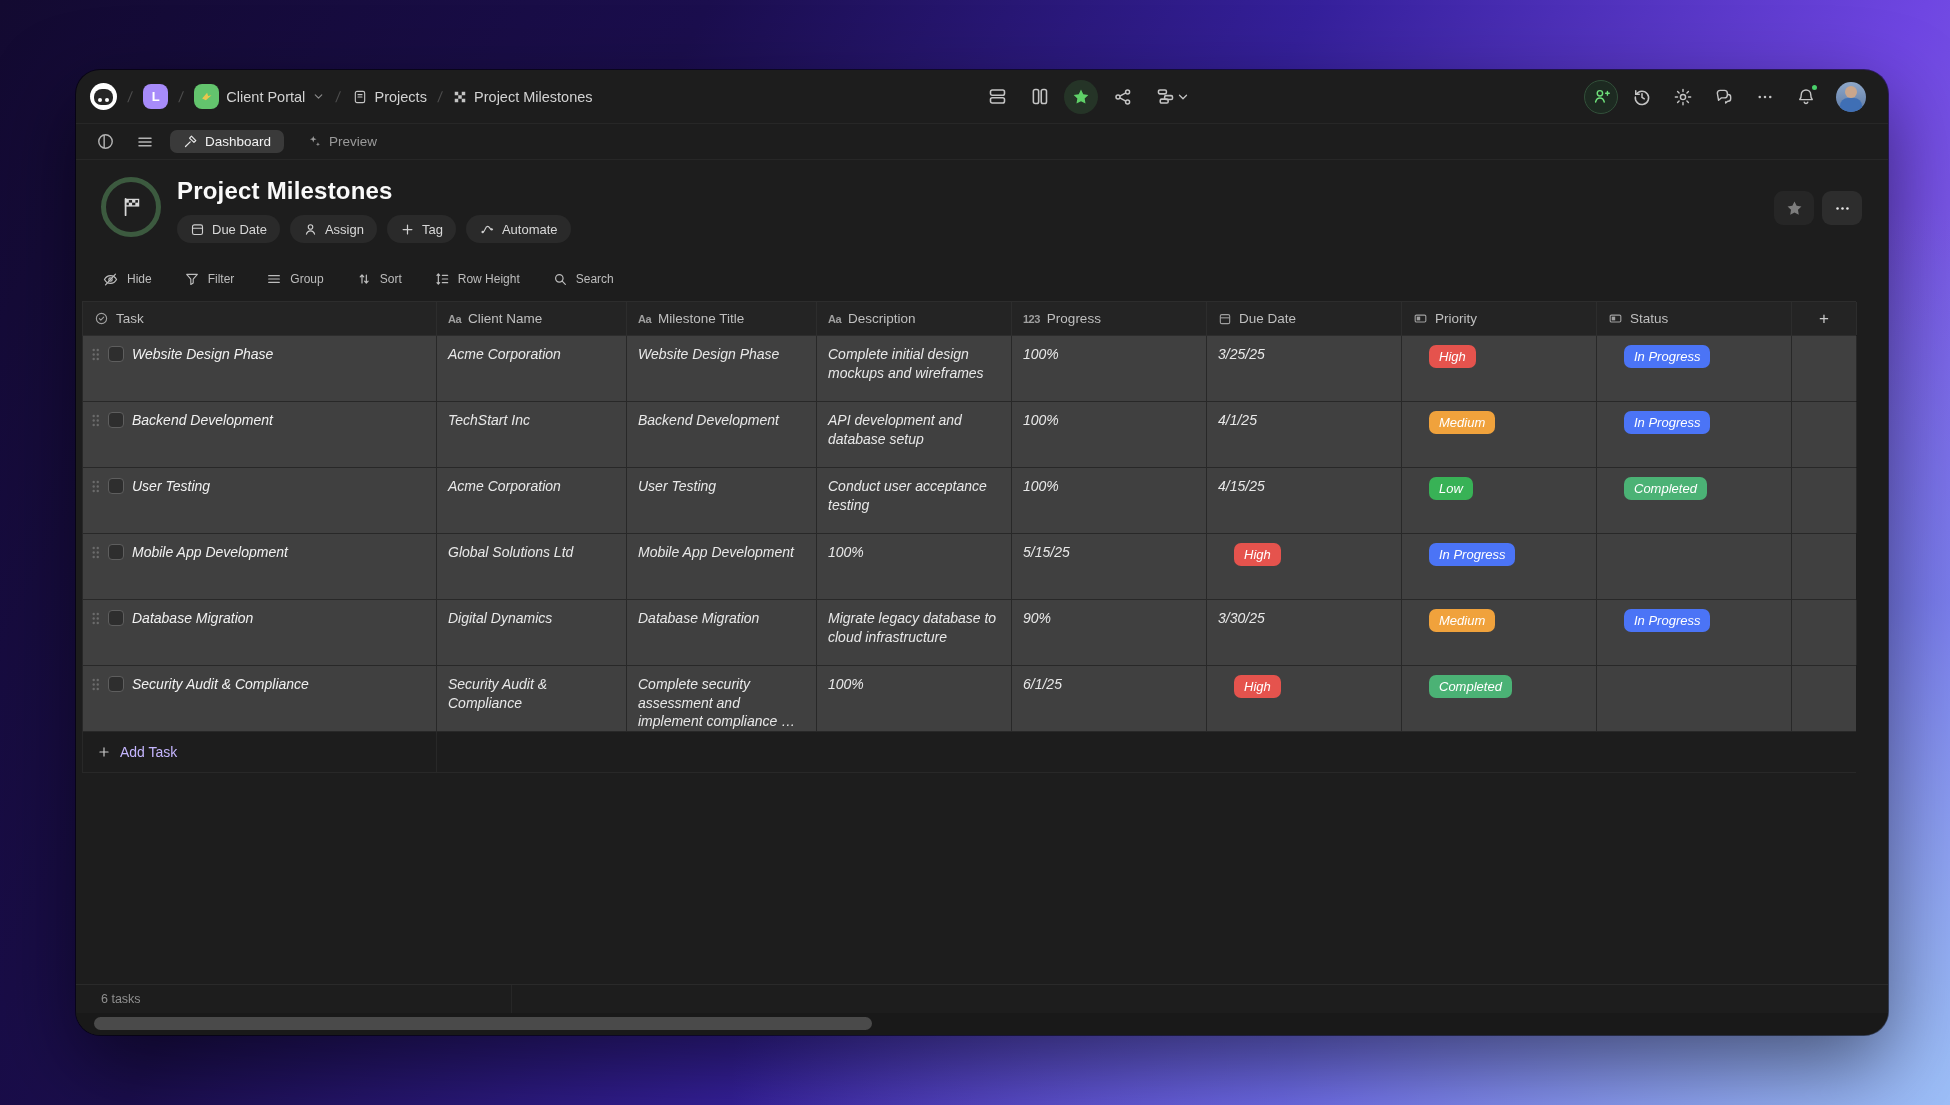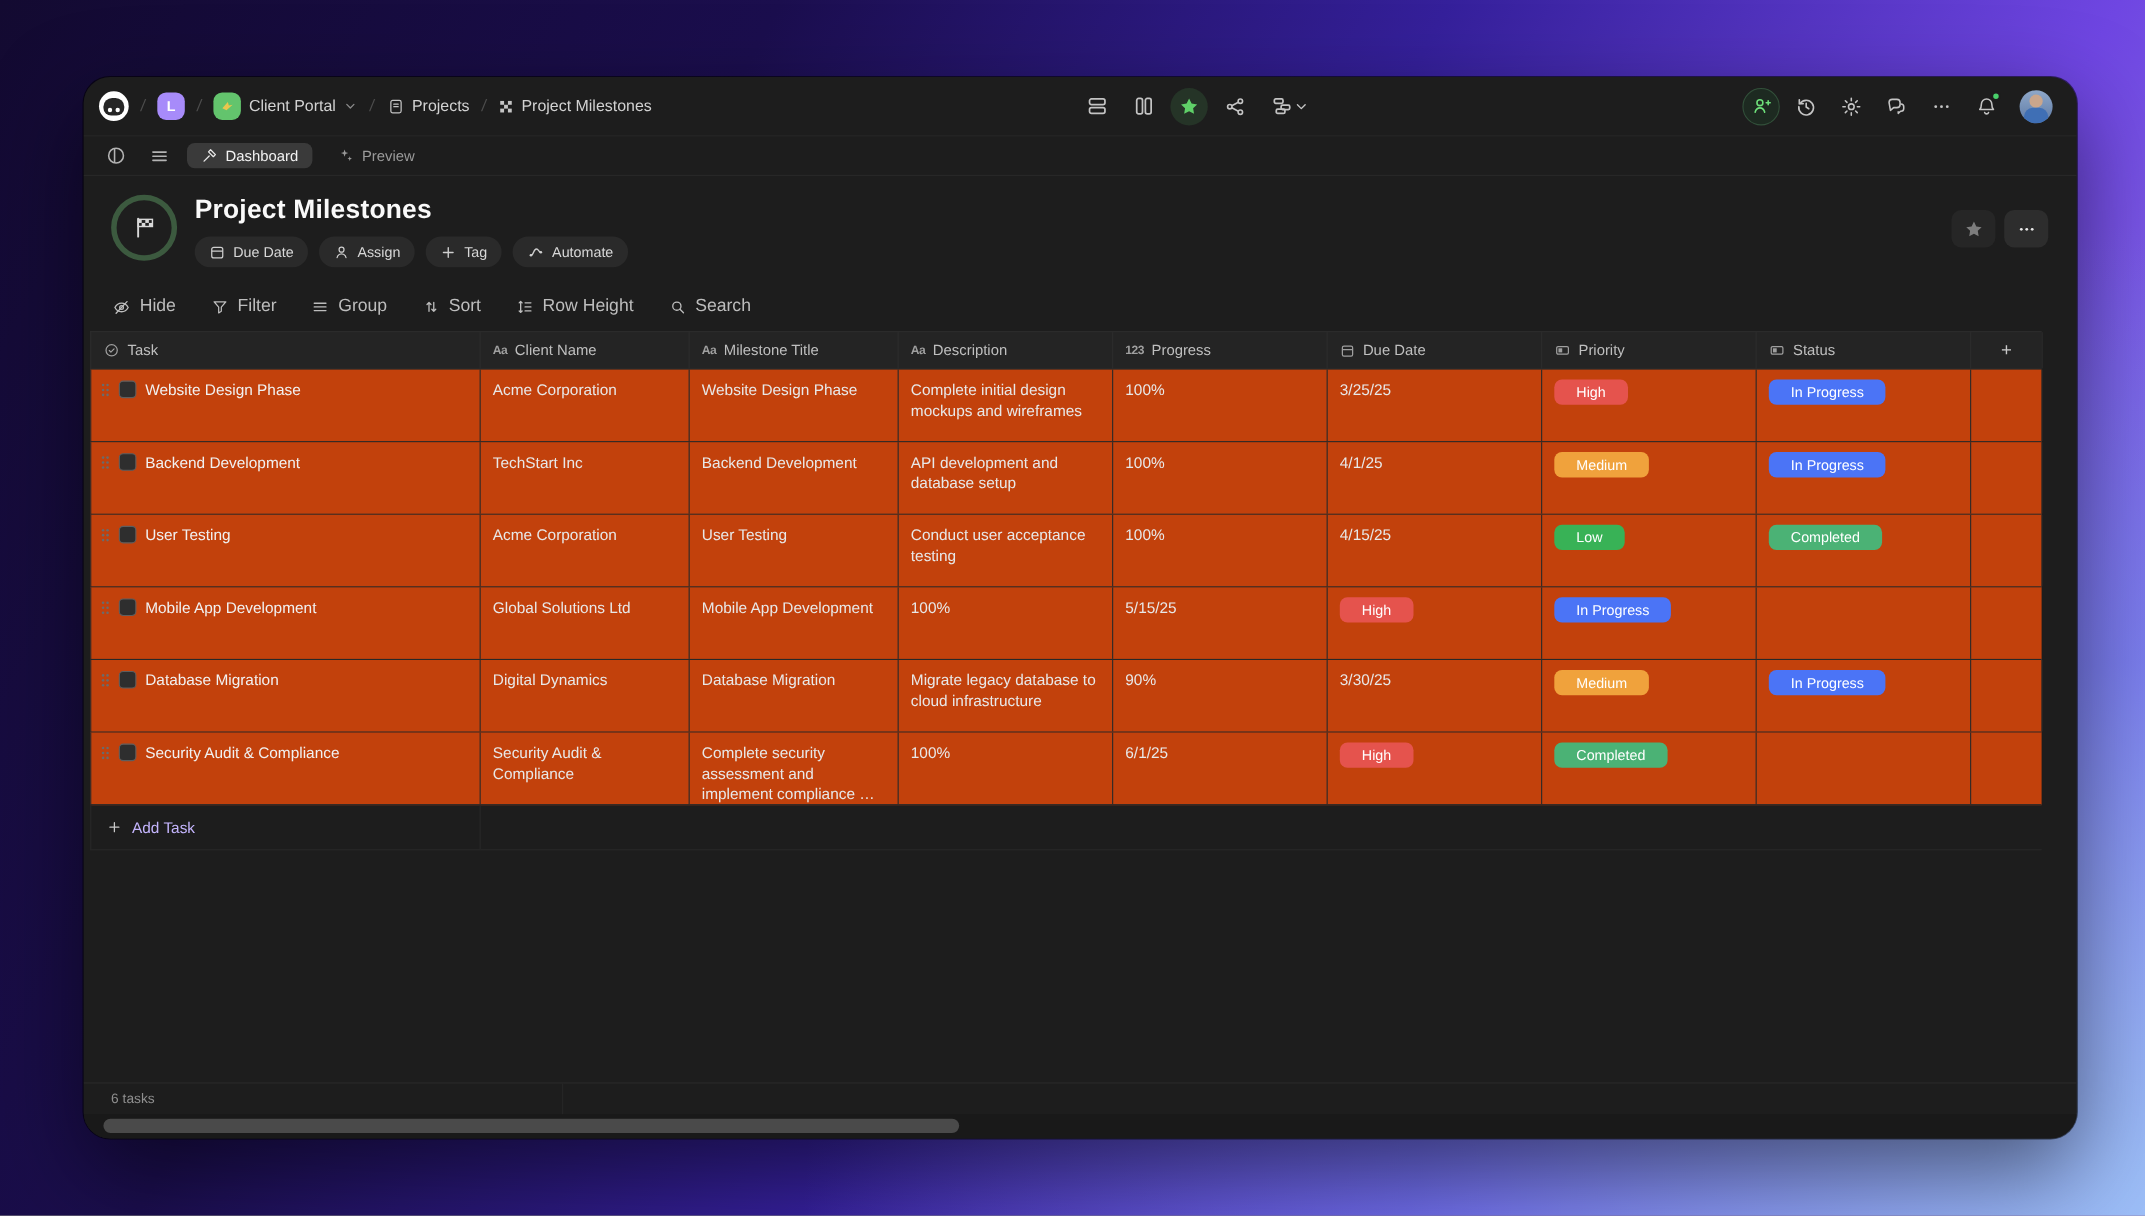--- a/index.html
+++ b/index.html
@@ -51,37 +51,37 @@
   .title-col { display:flex; flex-direction:column; gap:10px; }
   .page-title { font-size:24px; font-weight:700; color:#fafafa; letter-spacing:.2px; }
   .pill-row { display:flex; gap:10px; }
   .pill { display:flex; align-items:center; gap:7px; height:28px; padding:0 13px; background:#2a2a2a; border-radius:15px; font-size:13px; color:#d8d8d8; cursor:pointer; }
   .title-right { margin-left:auto; display:flex; gap:8px; margin-top:14px; }
   .sq-btn { width:40px; height:34px; border-radius:9px; background:#262626; display:flex; align-items:center; justify-content:center; cursor:pointer; }
   .sq-btn.lighter { background:#2d2d2d; color:#fff; font-size:15px; letter-spacing:1px; }
 
   
   .viewbar { height:44px; flex:0 0 auto; display:flex; align-items:center; gap:32px; padding:0 26px; }
-  .vb-item { display:flex; align-items:center; gap:8px; font-size:16px; color:#bdbdbd; cursor:pointer; }
+  .vb-item { display:flex; align-items:center; gap:8px; font-size:12px; color:#bdbdbd; cursor:pointer; }
 
   
   .tablewrap { flex:1 1 auto; display:flex; flex-direction:column; margin-left:6px; min-height:0; }
   .grid { display:grid; grid-template-columns:354px 190px 190px 195px 195px 195px 195px 195px 65px; width:1774px; }
   .thead { height:35px; background:#242424; border-top:1px solid #2d2d2d; border-bottom:1px solid #2d2d2d; border-left:1px solid #2d2d2d; }
   .th { display:flex; align-items:center; gap:7px; padding:0 11px; font-size:13.5px; color:#bfbfbf; border-right:1px solid #2d2d2d; cursor:pointer; overflow:hidden; white-space:nowrap; }
   .th .glyph { font-size:11px; color:#9f9f9f; font-weight:bold; letter-spacing:-.5px; }
   .th.plus { justify-content:center; font-size:17px; color:#c9c9c9; }
-  .trow { height:66px; border-bottom:1px solid #282828; border-left:1px solid #282828; background:#c2410c; }
+  .trow { height:66px; border-bottom:1px solid #282828; border-left:1px solid #282828; background:#404040;font-style:italic; }
   .cell { padding:9px 11px; font-size:14px; color:#e8e8e8; border-right:1px solid #282828; overflow:hidden; line-height:18.5px; cursor:default; }
   .cell.c0 { display:flex; align-items:flex-start; gap:8px; padding-left:8px; }
   .cell.c-last { border-right:1px solid #282828; }
   .drag { margin-top:2px; cursor:grab; }
   .cb { width:16px; height:16px; flex:0 0 auto; margin-top:1px; border-radius:4px; border:1.5px solid #5e5e5e; background:#2e2e2e; cursor:pointer; }
   .tname { color:#f1f1f1; }
-  .badge { display:inline-block; padding:3px 20px; border-radius:7px; font-size:13px; color:#fff; line-height:17px; }
+  .badge { display:inline-block; padding:3px 10px; border-radius:7px; font-size:13px; color:#fff; line-height:17px;margin-left:16px; }
   .addrow { display:grid; grid-template-columns:354px 1fr; width:1774px; height:41px; border-bottom:1px solid #282828; border-left:1px solid #282828; }
   .addrow .left { display:flex; align-items:center; gap:9px; padding:0 14px; font-size:14px; color:#c4b5fd; border-right:1px solid #282828; cursor:pointer; }
   .spacer { flex:1 1 auto; }
 
   
   .footbar { height:29px; flex:0 0 auto; border-top:1px solid #2a2a2a; display:flex; align-items:center; padding-left:19px; font-size:12.5px; color:#8f8f8f; position:relative; }
   .footbar .vline { position:absolute; left:435px; top:0; width:1px; height:100%; background:#272727; }
   .scrolltrack { height:22px; flex:0 0 auto; background:#191919; position:relative; }
   .scrollthumb { position:absolute; left:18px; top:4px; width:778px; height:13px; border-radius:7px; background:#4a4a4a; cursor:pointer; }
 </style>

